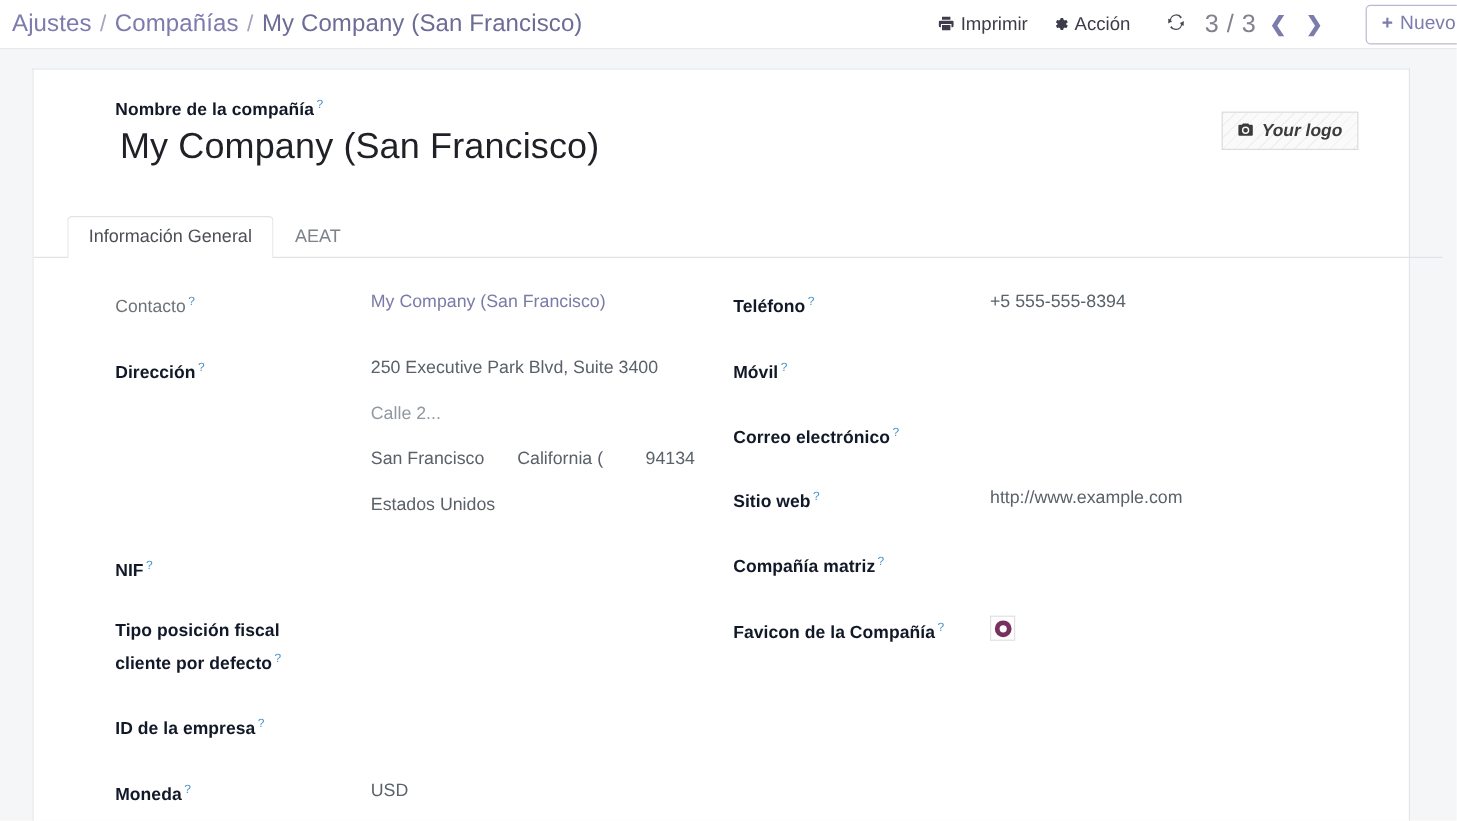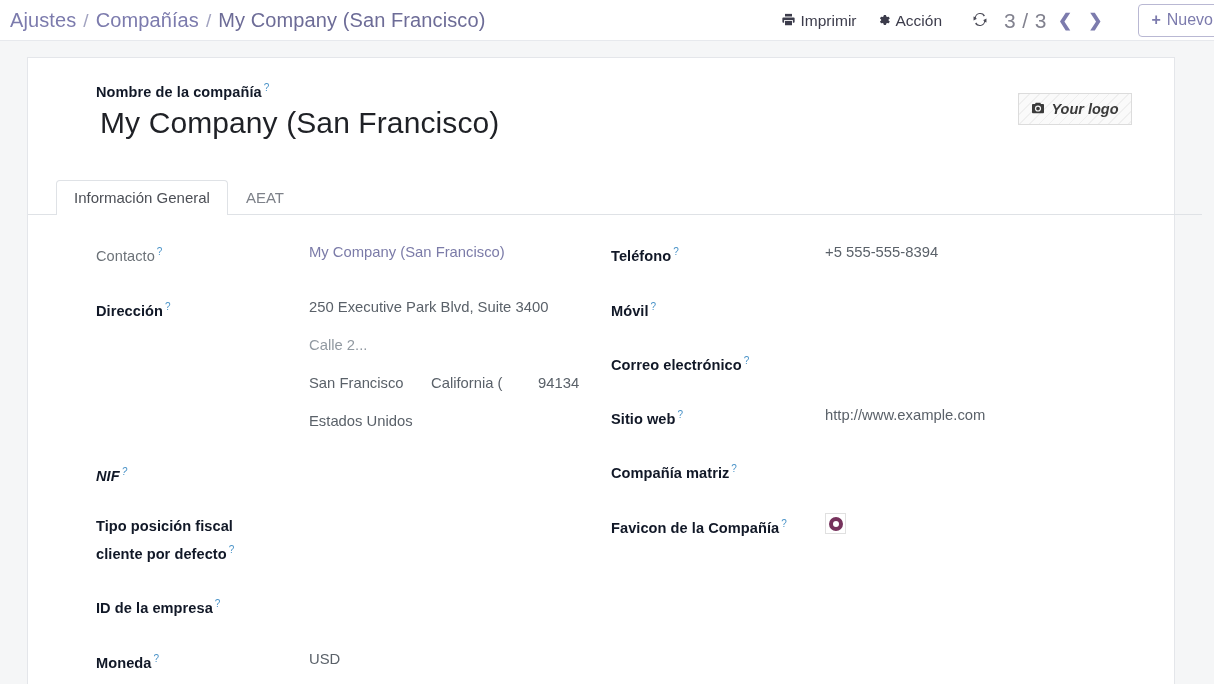--- a/index.html
+++ b/index.html
@@ -359,21 +359,21 @@
             <div class="fvalue addr-line addr-muted">Calle 2...</div>
             <div class="fvalue addr-line addr-inline">
               <span class="addr-city">San Francisco</span>
               <span class="addr-state">California (</span>
               <span class="addr-zip">94134</span>
             </div>
             <div class="fvalue addr-line">Estados Unidos</div>
           </div>
         </div>
 
-        <div class="frow" style="margin-top:20px;font-style:italic;">
+        <div class="frow" style="margin-top:20px;">
           <div class="flabel">
             <span>NIF</span><span class="help">?</span>
           </div>
           <div class="fvalue empty"></div>
         </div>
 
         <div class="frow row-tall" style="margin-top:24px;">
           <div class="flabel">
             <span>Tipo posición fiscal</span><br>
             <span>cliente por defecto</span><span class="help">?</span>

